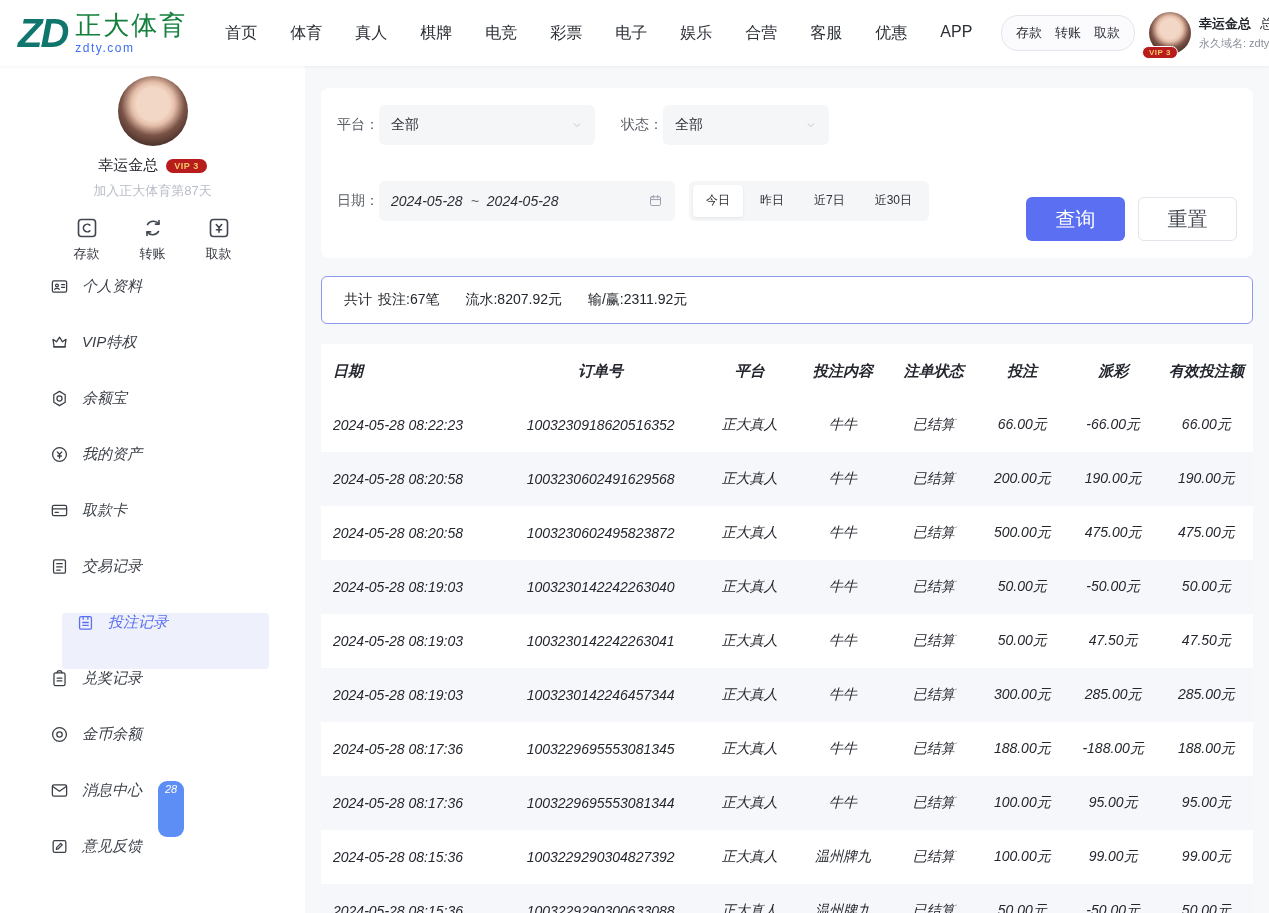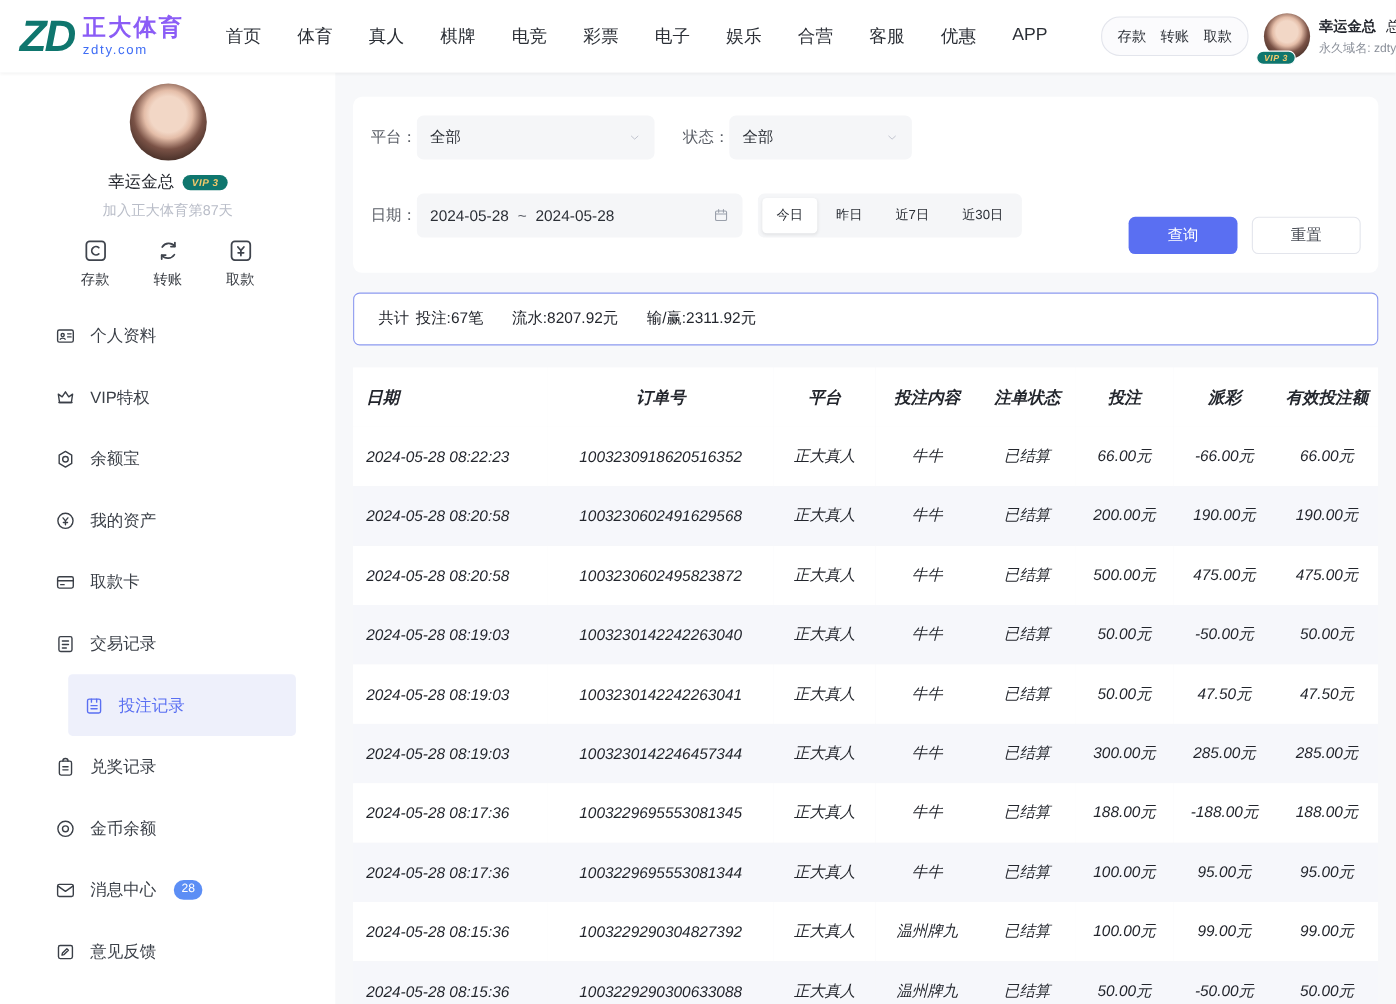--- a/index.html
+++ b/index.html
@@ -8,36 +8,36 @@
     font-family:"Liberation Sans","DejaVu Sans",sans-serif;
     background:#f7f8fa; color:#23262d;
   }
   :root { --accent:#5a6ff2; --win:#8390f2; --badge:#5c8ef5; }
 
   
   .navbar { height:66px; background:#fff; display:flex; align-items:center;
     padding-left:18px; position:relative; z-index:5; box-shadow:0 1px 3px rgba(0,0,0,.05); }
   .logo-area { display:flex; align-items:center; gap:8px; cursor:pointer; flex:0 0 auto; }
   .logo-mark { font-size:40px; font-weight:800; font-style:italic; color:#0f766e; letter-spacing:-2px; }
-  .brand-name { font-size:21px; font-weight:700; color:#8b5cf6; letter-spacing:2px; line-height:1.1; }
+  .brand-name { font-size:26px; font-weight:400; color:#15803d; letter-spacing:2px; line-height:1.1; }
   .brand-domain { font-size:12px; color:#3f6df5; letter-spacing:1.5px; margin-top:1px; }
   .main-nav { display:flex; gap:33px; margin-left:38px; flex:0 0 auto; }
   .nav-item { font-size:16px; color:#2b2f36; cursor:pointer; text-decoration:none; white-space:nowrap; }
   .navbar-right { margin-left:auto; display:flex; align-items:center; gap:14px; flex:0 0 auto; }
   .quick-pill { display:flex; gap:13px; border:1px solid #e3e5ec; border-radius:17px;
     padding:8px 14px; background:#fbfbfd; align-items:center; }
   .pill-item { font-size:13px; color:#2b2f36; cursor:pointer; white-space:nowrap; }
   .user-chip { display:flex; align-items:center; gap:8px; cursor:pointer; }
   .avatar { border-radius:50%;
     background:radial-gradient(circle at 50% 40%, #f2d7c6 0 30%, #e4bda8 40%, #7a5246 58%, #432d26 80%);
   }
   .avatar-sm { width:42px; height:42px; }
   .avatar-wrap { position:relative; flex:0 0 auto; }
-  .vip-badge { background:#0f766e; color:#f3c96b; font-size:9px; font-weight:700;
-    padding:2px 8px; border-radius:9px; letter-spacing:.5px; white-space:nowrap; display:inline-block;font-style:italic; }
+  .vip-badge { background:#b91c1c; color:#f3c96b; font-size:9px; font-weight:700;
+    padding:2px 8px; border-radius:9px; letter-spacing:.5px; white-space:nowrap; display:inline-block; }
   .vip-mini { position:absolute; bottom:-5px; left:-7px; font-size:8px; padding:1px 6px; border:1px solid #fff; }
   .user-meta { flex:0 0 70px; width:70px; }
   .user-name-row { display:flex; align-items:center; gap:9px; }
   .user-name { font-size:13px; font-weight:700; color:#23262d; white-space:nowrap; }
   .edge-frag { font-size:13px; color:#23262d; white-space:nowrap; }
   .domain-note { font-size:11px; color:#8a8f99; margin-top:3px; white-space:nowrap; }
 
   
   .content { display:flex; height:847px; }
 
@@ -46,22 +46,22 @@
   .profile { text-align:center; }
   .avatar-lg { width:70px; height:70px; margin:0 auto; }
   .name-row { margin-top:10px; display:flex; justify-content:center; align-items:center; gap:8px; }
   .profile-name { font-size:15px; color:#23262d; }
   .join-text { margin-top:7px; font-size:13px; color:#b9bdc8; }
   .profile-actions { margin-top:16px; display:flex; justify-content:center; gap:40px; }
   .p-action { cursor:pointer; text-align:center; color:#3f444d; }
   .p-action .icon svg { width:24px; height:24px; margin:0 auto; }
   .p-action-label { font-size:13px; color:#33373e; margin-top:5px; }
   .side-menu { margin-top:14px; padding:0 36px; }
-  .menu-item { display:flex; align-items:center; height:56px; padding:0 14px;
-    border-radius:4px; cursor:pointer; color:#3a3f47; }
+  .menu-item { display:flex; height:56px; padding:0 14px;
+    border-radius:4px; cursor:pointer; color:#3a3f47;font-style:italic; }
   .menu-item.active { background:#eef0fb; color:var(--accent);margin-left:26px; }
   .menu-icon { margin-right:13px; display:flex; }
   .menu-icon svg { width:19px; height:19px; }
   .menu-label { font-size:15px; }
   .menu-badge { margin-left:16px; background:var(--badge); color:#fff; font-size:11px;
     border-radius:9px; padding:2px 7px; line-height:1.2; }
   .icon svg { fill:none; stroke:currentColor; stroke-width:1.6; stroke-linecap:round;
     stroke-linejoin:round; display:block; }
 
   
@@ -70,31 +70,31 @@
   .filter-row { display:flex; align-items:center; }
   .filter-row + .filter-row { margin-top:15px; }
   .f-label { font-size:14px; color:#5a5e66; white-space:nowrap; }
   .select { width:216px; height:40px; background:#f5f6f8; border-radius:6px; display:flex;
     align-items:center; justify-content:space-between; padding:0 12px; font-size:14px;
     color:#2b2f36; cursor:pointer; }
   .select.status { width:166px; }
   .gap-lg { width:26px; flex:0 0 26px; }
   .chevron svg { width:12px; height:12px; stroke:#b9bdc8; }
   .date-range { width:296px; height:40px; background:#f5f6f8; border-radius:6px; display:flex;
-    align-items:center; gap:8px; padding:0 12px; font-size:14px; color:#2b2f36; cursor:pointer; }
+    align-items:center; gap:8px; padding:0 12px; font-size:14px; color:#2b2f36; cursor:pointer;font-style:italic; }
   .date-range .sep { color:#5a5e66; }
   .date-range .cal { margin-left:auto; }
   .cal svg { width:15px; height:15px; stroke:#9aa0ab; }
   .quick-dates { margin-left:14px; background:#f5f6f8; border-radius:6px; padding:4px;
     display:flex; gap:4px; }
   .qd-chip { border:none; background:transparent; height:32px; padding:0 13px; font-size:12px;
     color:#2b2f36; border-radius:4px; cursor:pointer; font-family:inherit; white-space:nowrap; }
   .qd-chip.active { background:#fff; box-shadow:0 1px 3px rgba(0,0,0,.08); }
   .flex-spacer { flex:1; }
-  .btn { width:99px; height:34px; border-radius:6px; font-size:14px; cursor:pointer; font-family:inherit;margin-top:37px; }
+  .btn { width:99px; height:44px; border-radius:6px; font-size:20px; cursor:pointer; font-family:inherit;margin-top:37px; }
   .btn-primary { background:var(--accent); border:none; color:#fff; }
   .btn-plain { background:#fff; border:1px solid #e3e5ec; color:#4a4e57; margin-left:13px; }
 
   .summary-box { margin-top:18px; background:#fff; border:1px solid #8c99f0; border-radius:6px;
     padding:14px 22px; font-size:14px; color:#23262d; }
   .sum-prefix { margin-right:6px; }
   .sum-item { margin-right:26px; }
 
   .table-card { margin-top:20px;font-style:italic; }
   table.records { width:100%; border-collapse:collapse; table-layout:fixed; }

